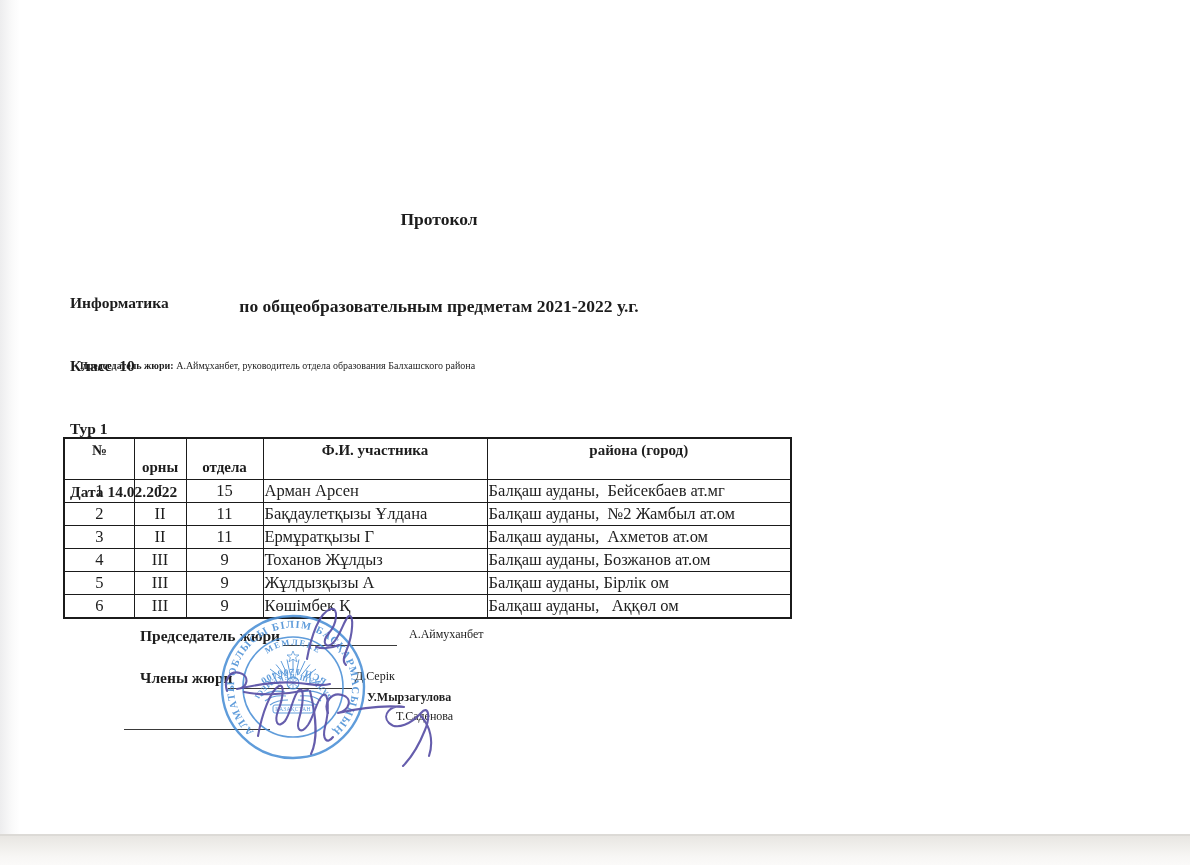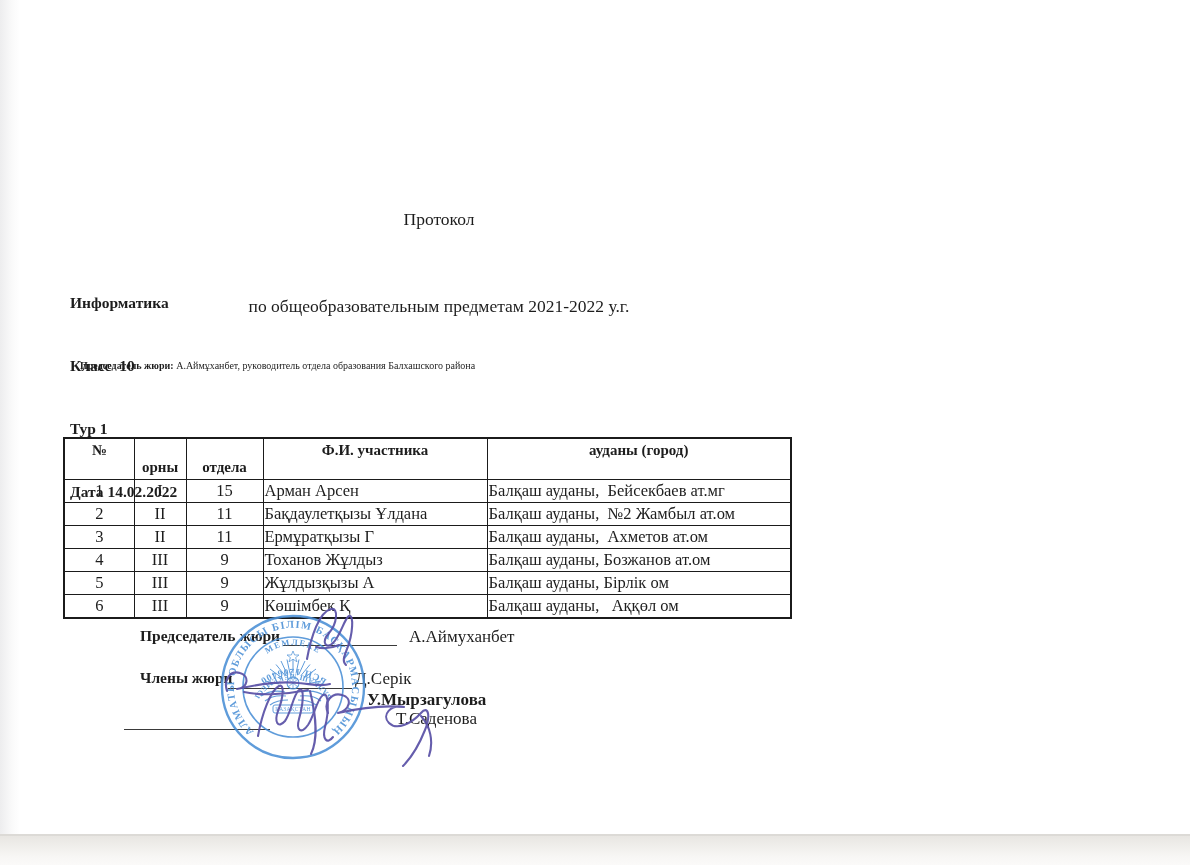--- a/index.html
+++ b/index.html
@@ -11,42 +11,42 @@
   .edge-left{position:absolute;left:0;top:0;width:20px;height:840px;
     background:linear-gradient(90deg,#ededee,#fafafa 60%,rgba(255,255,255,0));}
   .edge-bottom{position:absolute;left:0;top:836px;width:1190px;height:29px;
     background:linear-gradient(180deg,#e8e6e2,#f7f6f4 70%,#fbfaf9);}
   .edge-bottom-line{position:absolute;left:0;top:834px;width:1190px;height:2px;background:#dcdad6;}
 
   .abs{position:absolute;white-space:pre-wrap;}
   .b{font-weight:bold;}
 
   .title-block{left:193px;top:147px;width:492px;text-align:center;
-    font-size:17.5px;font-weight:normal;line-height:29px;}
+    font-size:17.5px;font-weight:bold;line-height:29px;}
 
   .info-block{left:70px;top:250px;font-size:15.5px;font-weight:bold;line-height:21px;}
 
   .chairman-line{left:70px;top:349px;font-size:10px;width:720px;}
   .members-line{left:70px;top:392px;font-size:15.5px;font-weight:bold;}
 
   table.tbl{position:absolute;left:63px;top:437px;width:727px;
     border-collapse:collapse;table-layout:fixed;
     border:2.5px solid #1b1b1b;}
   .tbl th,.tbl td{border:1.6px solid #1b1b1b;overflow:hidden;white-space:pre-wrap;}
   .tbl thead tr{height:41px;}
   .tbl tbody tr{height:22px;}
   .tbl th{font-size:15px;font-weight:bold;text-align:center;}
   .tbl th.vtop{vertical-align:top;padding-top:3px;}
   .tbl th.vbot{vertical-align:bottom;padding-bottom:3px;}
   .tbl td{font-size:16.5px;vertical-align:middle;line-height:20px;}
   .tbl td.c0,.tbl td.c1,.tbl td.c2{text-align:center;}
   .tbl td.c3,.tbl td.c4{text-align:left;padding-left:1px;}
 
   .sig-label{font-size:15.5px;font-weight:bold;}
-  .sig-name{font-size:17px;}
+  .sig-name{font-size:12px;}
   .uline{position:absolute;border-bottom:1.5px solid #3a3a3a;height:0;}
 
   .overlay{position:absolute;left:120px;top:595px;width:360px;height:215px;pointer-events:none;}
 </style>
 </head>
 <body>
 
 <div class="page">
 
   <div class="edge-left"></div>
@@ -74,21 +74,21 @@
         <col style="width:77px">
       <col style="width:224px">
         <col style="width:304px">
     </colgroup>
     <thead>
       <tr>
         <th class="vtop">№</th>
         <th class="vbot">орны</th>
         <th class="vbot">отдела</th>
         <th class="vtop">Ф.И. участника</th>
-        <th class="vtop">ауданы (город)</th>
+        <th class="vtop">района (город)</th>
       </tr>
     </thead>
     <tbody id="tbody">
         <tr>
           <td class="c0">1</td>
           <td class="c1">I</td>
           <td class="c2">15</td>
           <td class="c3">Арман Арсен</td>
           <td class="c4">Балқаш ауданы,  Бейсекбаев ат.мг</td>
         </tr>

